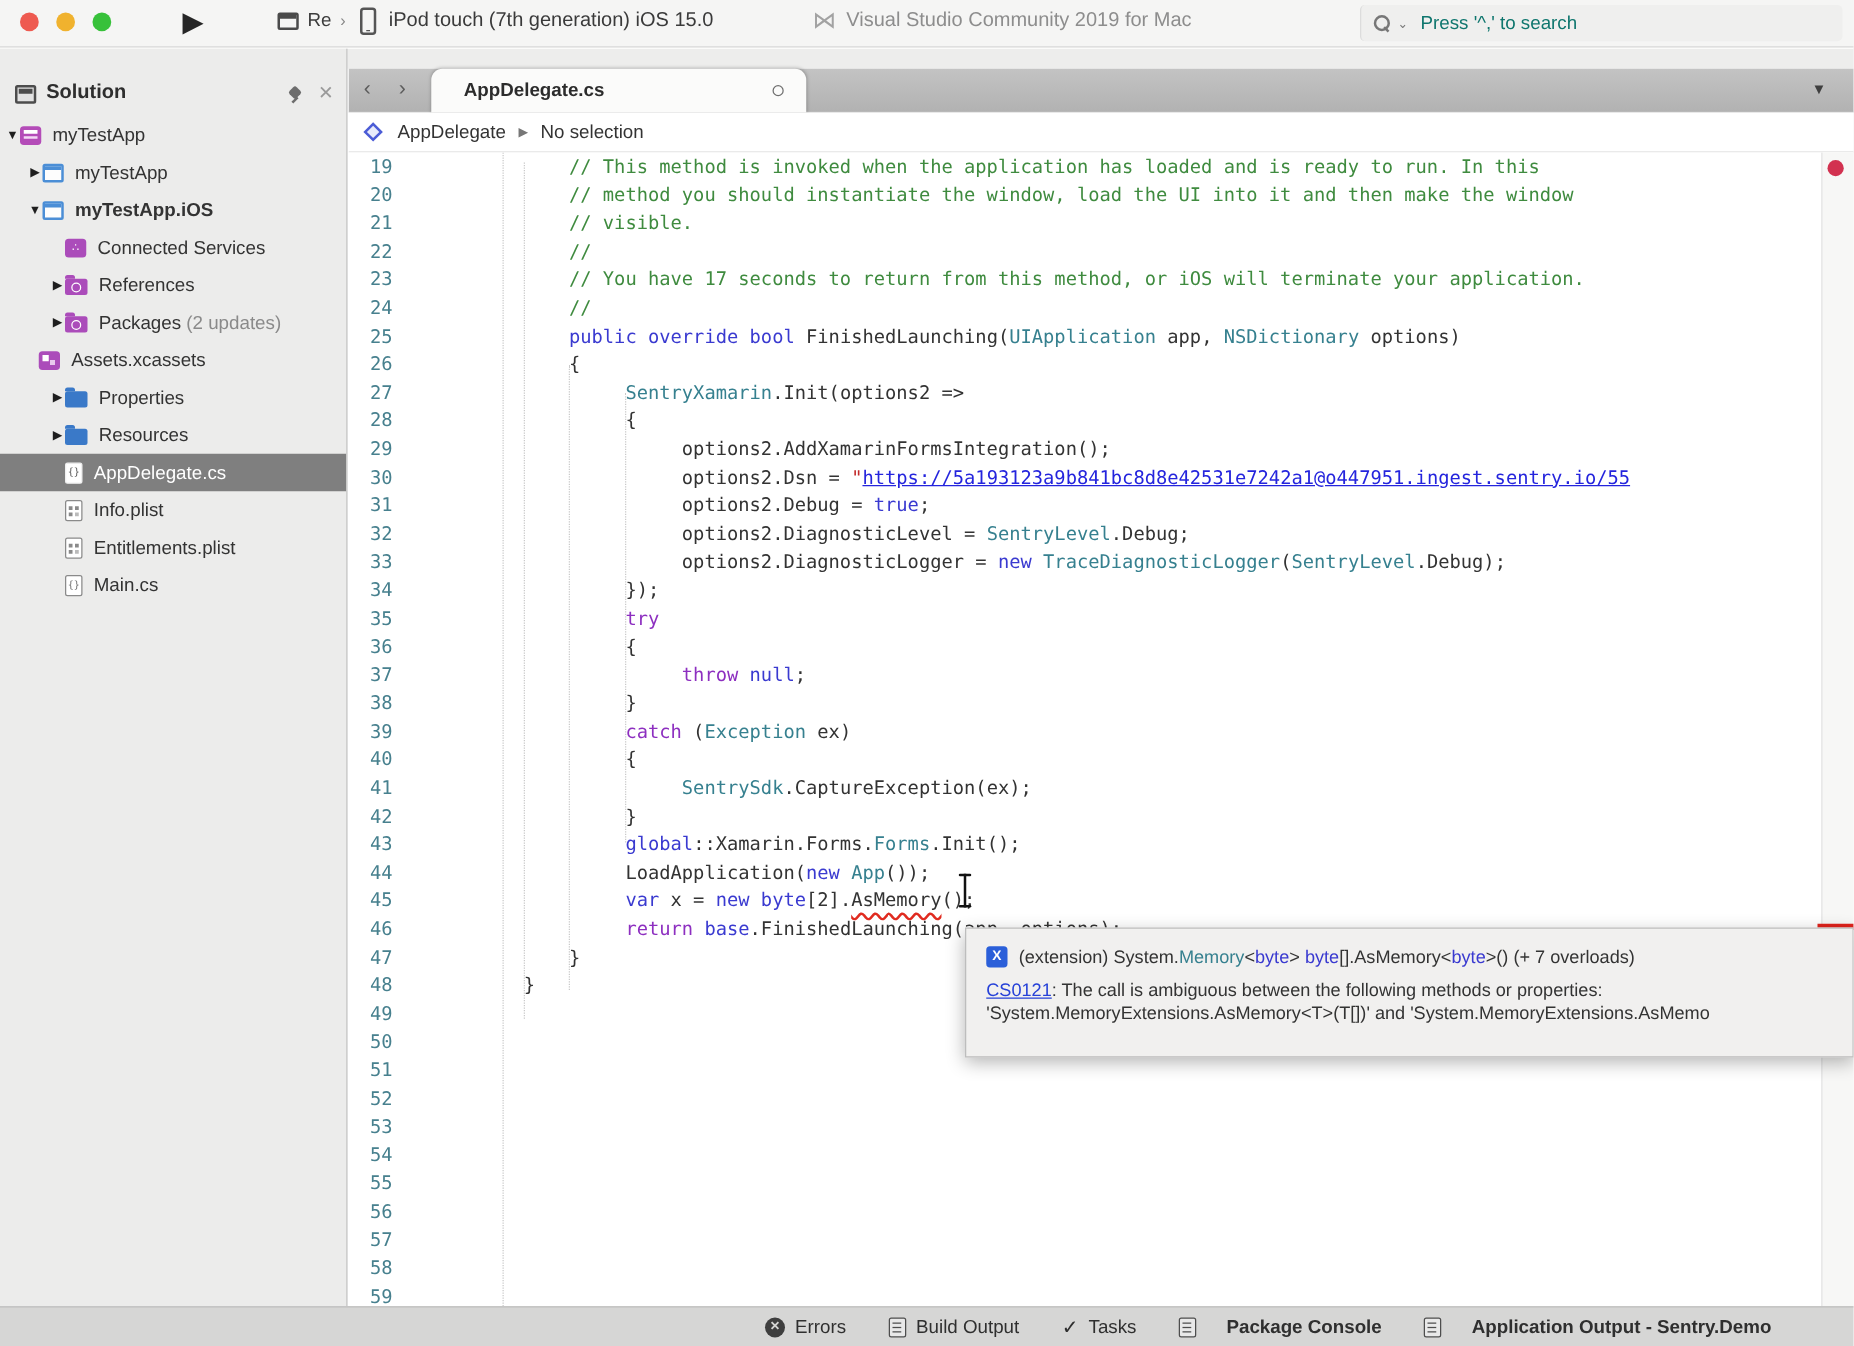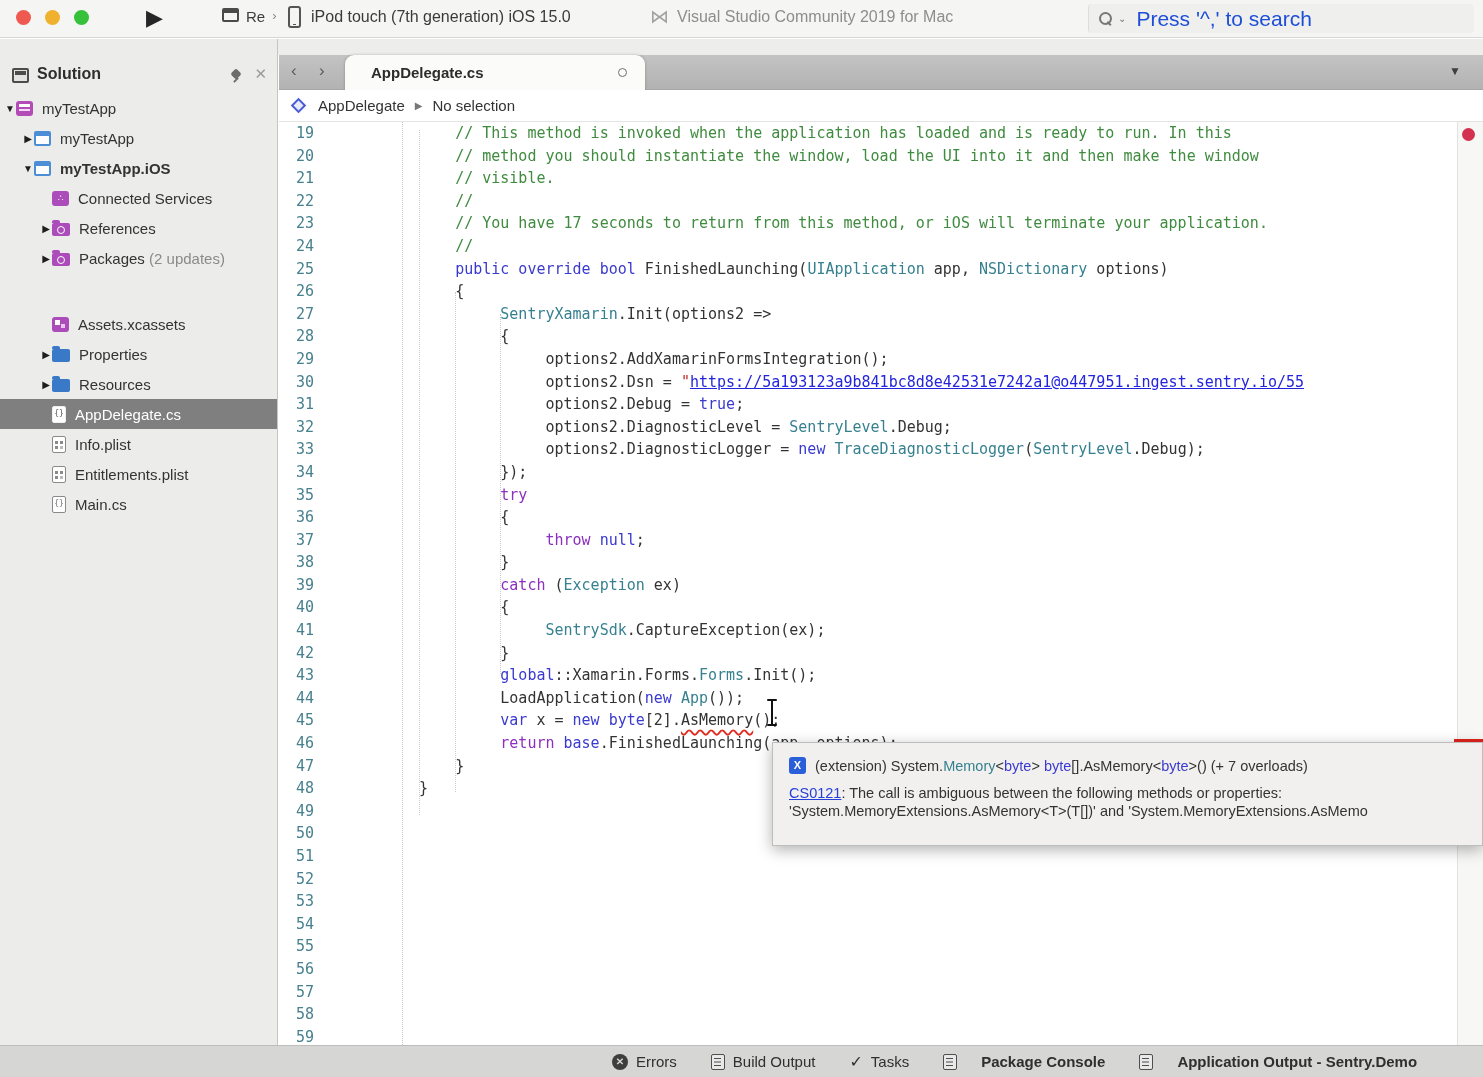--- a/index.html
+++ b/index.html
@@ -8,36 +8,36 @@
         font-family:"Liberation Sans",sans-serif; overflow:hidden; color:#333; }
 
   
   .toolbar{ position:absolute; left:0; top:0; right:0; height:38px;
             background:#f5f5f4; border-bottom:1px solid #d7d7d7; }
   .subband{ position:absolute; left:0; top:39px; right:0; height:16px; background:#ededec; }
   .traffic{ position:absolute; top:10px; left:16px; display:flex; gap:14px; }
   .light{ width:15px; height:15px; border-radius:50%; }
   .light.red{ background:#ee5a50; } .light.yellow{ background:#f0b22e; } .light.green{ background:#37c13a; }
   .run-btn{ position:absolute; left:146px; top:5px; font-size:22px; color:#262626; cursor:default; }
-  .cfg{ position:absolute; left:222px; top:8px; display:flex; gap:7px; font-size:15px; color:#3c3c3c; }
+  .cfg{ position:absolute; left:222px; top:8px; display:flex; align-items:center; gap:7px; font-size:15px; color:#3c3c3c; }
   .ic-window{ width:17px; height:14px; border:2px solid #4a4a4a; border-radius:2px; position:relative; }
   .ic-window::before{ content:""; position:absolute; left:0; top:0; right:0; height:3px; background:#4a4a4a; }
   .cfg .chev{ color:#888; font-size:13px; }
   .device{ position:absolute; left:288px; top:6px; display:flex; align-items:center; gap:10px; font-size:16px; color:#3a3a3a; }
   .ic-phone{ width:13px; height:22px; border:2px solid #555; border-radius:3px; position:relative; }
   .ic-phone::after{ content:""; position:absolute; bottom:1px; left:3px; width:3px; height:1px; background:#555; }
   .vs-title{ position:absolute; left:650px; top:7px; display:flex; align-items:center; gap:8px; color:#8d8d8d; font-size:16px; }
   .ic-vslogo{ font-size:19px; color:#a2a2a2; line-height:1; }
   .searchbox{ position:absolute; left:1088px; top:4px; width:386px; height:29px; background:#efefee;
               border-left:1px solid #dcdcdc; display:flex; align-items:center; gap:6px; padding:0 10px; border-radius:4px; }
   .ic-mag{ position:relative; width:13px; height:13px; }
   .ic-mag::before{ content:""; position:absolute; left:0; top:0; width:9px; height:9px; border:2px solid #777; border-radius:50%; }
   .ic-mag::after{ content:""; position:absolute; left:9px; top:9px; width:5px; height:2px; background:#777; transform:rotate(45deg); transform-origin:0 0; }
   .searchbox .chevd{ color:#777; font-size:10px; margin-right:4px; }
-  .search-ph{ color:#1d4ed8; font-size:21px; }
+  .search-ph{ color:#0f766e; font-size:15px; }
 
   
   .sidebar{ position:absolute; left:0; top:39px; width:278px; bottom:32px;
             background:#ececeb; border-right:1px solid #c5c5c5; overflow:hidden; }
   .side-header{ height:52px; display:flex; align-items:flex-end; padding:0 10px 8px 12px; }
   .ic-solpad{ width:17px; height:15px; border:2px solid #4c4c4c; border-radius:2px; position:relative; background:#e2e2e2; }
   .ic-solpad::before{ content:""; position:absolute; left:1px; top:1px; right:1px; height:4px; background:#4c4c4c; }
   .side-header .title{ font-size:16px; font-weight:bold; color:#2e2e2e; margin-left:8px; flex:1; }
   .ic-pin{ position:relative; width:12px; height:14px; margin-right:12px; }
   .ic-pin::before{ content:""; position:absolute; left:2px; top:1px; width:8px; height:8px; background:#6d6d6d; border-radius:2px; transform:rotate(45deg); }
@@ -206,21 +206,21 @@
         <div class="trow" style="padding-left: 40px;">
           <span class="disc">▶</span>
           <span class="si si-folder purple"></span>
           <span class="lbl">References</span>
         </div>
         <div class="trow" style="padding-left: 40px;">
           <span class="disc">▶</span>
           <span class="si si-folder purple"></span>
           <span class="lbl">Packages<span class="sfx"> (2 updates)</span></span>
         </div>
-        <div class="trow" style="padding-left: 40px; margin-top: 36px;">
+        <div class="trow" style="padding-left: 19px;">
           <span class="disc"></span>
           <span class="si si-assets"></span>
           <span class="lbl">Assets.xcassets</span>
         </div>
         <div class="trow" style="padding-left: 40px;">
           <span class="disc">▶</span>
           <span class="si si-folder blue"></span>
           <span class="lbl">Properties</span>
         </div>
         <div class="trow" style="padding-left: 40px;">

